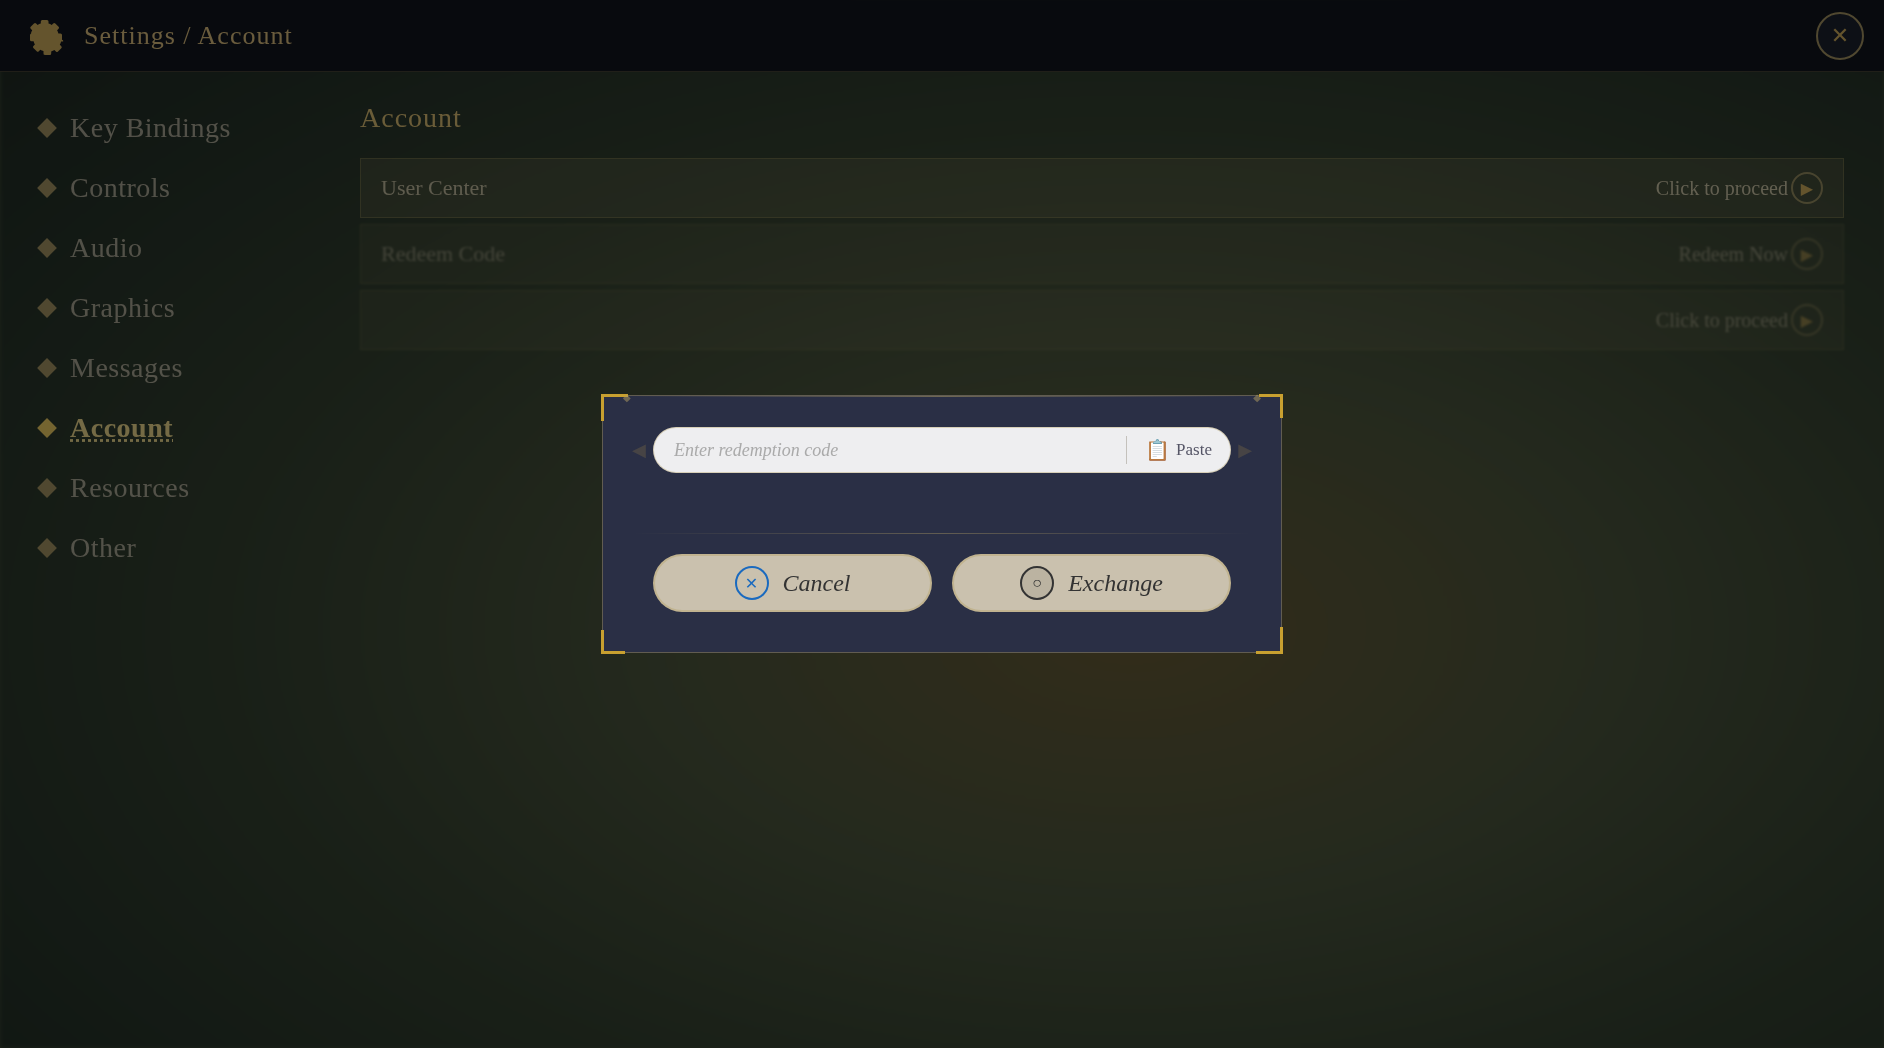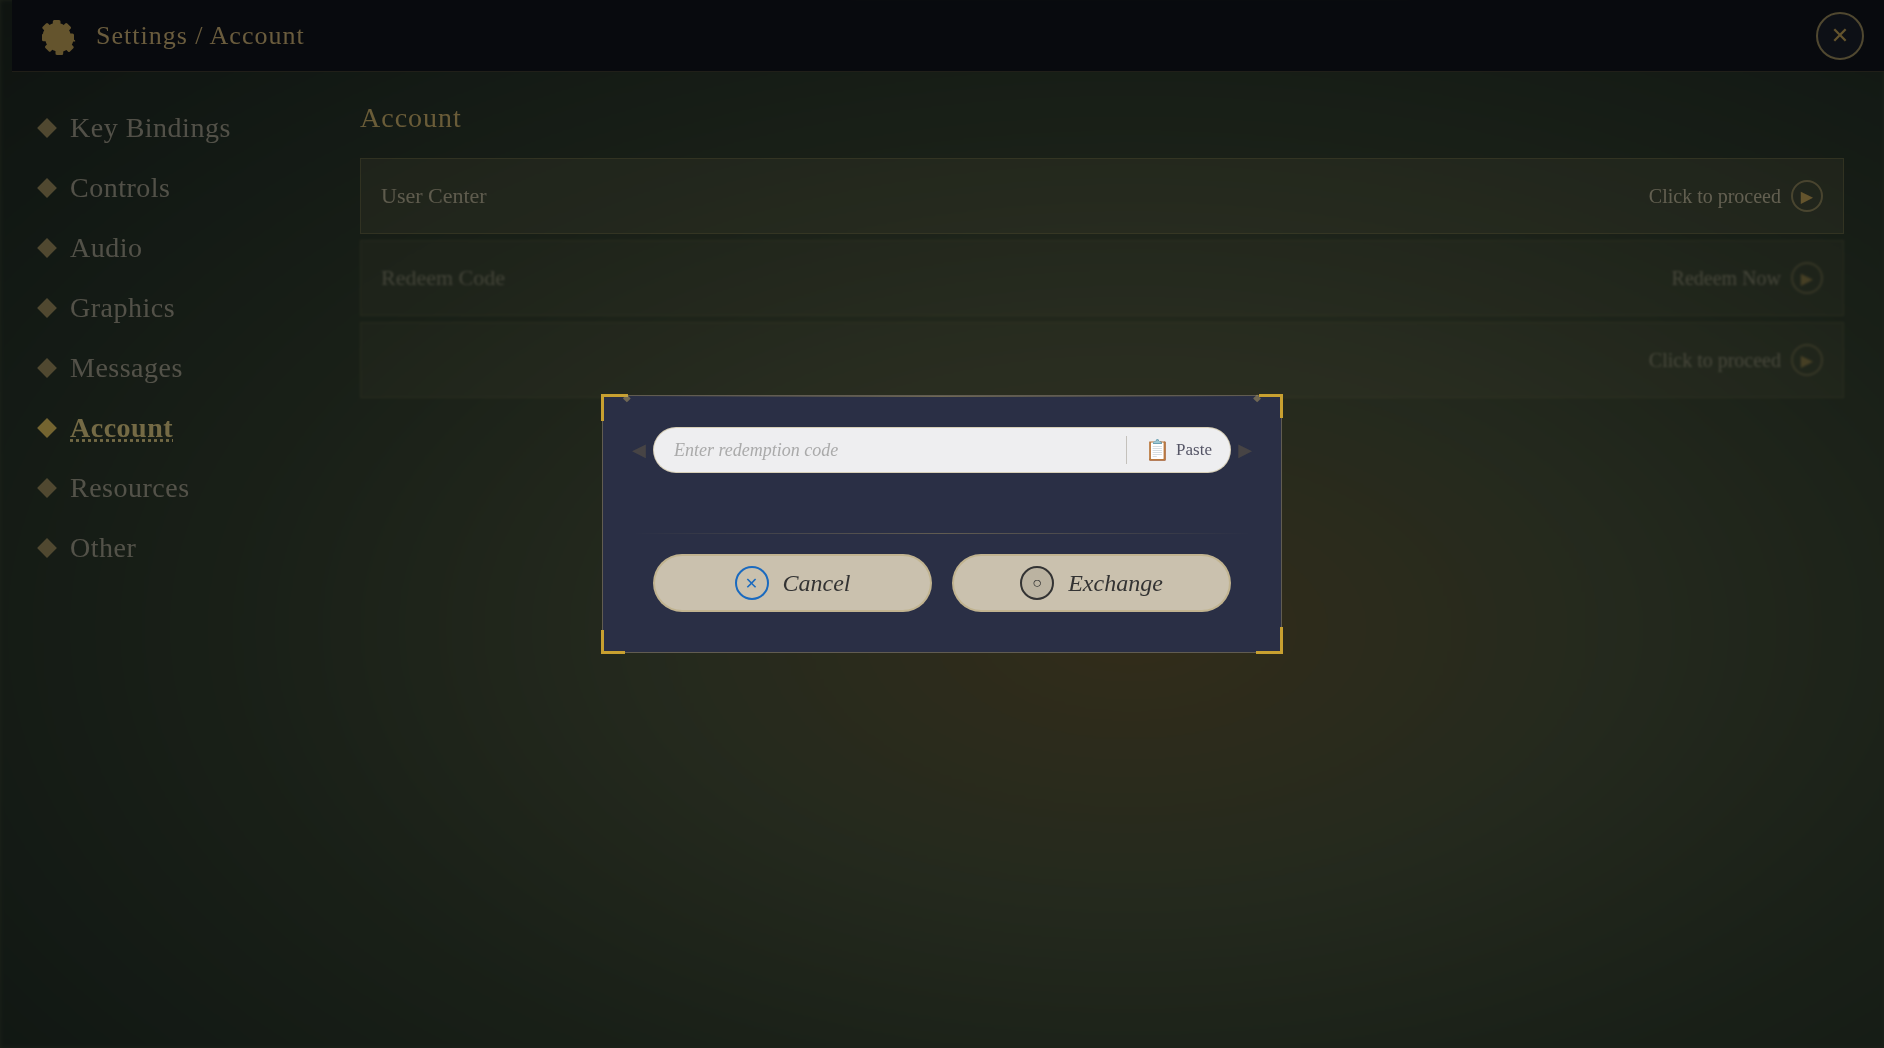--- a/index.html
+++ b/index.html
@@ -27,21 +27,21 @@
       position: absolute;
       inset: 0;
       background: rgba(20, 25, 35, 0.55);
       z-index: 1;
     }
 
     
     .header {
       position: absolute;
       top: 0;
-      left: 12px;
+      left: 0;
       right: 0;
       height: 72px;
       background: rgba(15, 18, 28, 0.92);
       border-bottom: 1px solid rgba(180, 160, 100, 0.3);
       display: flex;
       align-items: center;
       padding: 0 24px;
       z-index: 10;
     }
 
@@ -133,40 +133,40 @@
     .section-title {
       color: #d4b870;
       font-size: 28px;
       margin-bottom: 24px;
       letter-spacing: 1px;
     }
 
     .settings-row {
       display: flex;
       align-items: center;
-      height: 76px;
+      height: 60px;
       background: rgba(180, 165, 120, 0.15);
       border: 1px solid rgba(180, 165, 100, 0.3);
       margin-bottom: 6px;
       padding: 0 20px;
       position: relative;
     }
 
     .settings-row-label {
       color: rgba(220, 210, 180, 0.8);
       font-size: 22px;
       flex: 1;
     }
 
     .settings-row-action {
       display: flex;
       align-items: center;
       color: rgba(220, 210, 180, 0.85);
       font-size: 20px;
-      gap: 10px;
+      gap: 3px;
       cursor: pointer;
     }
 
     .arrow-circle {
       width: 32px;
       height: 32px;
       border-radius: 50%;
       border: 2px solid rgba(200, 180, 120, 0.6);
       display: flex;
       align-items: center;

